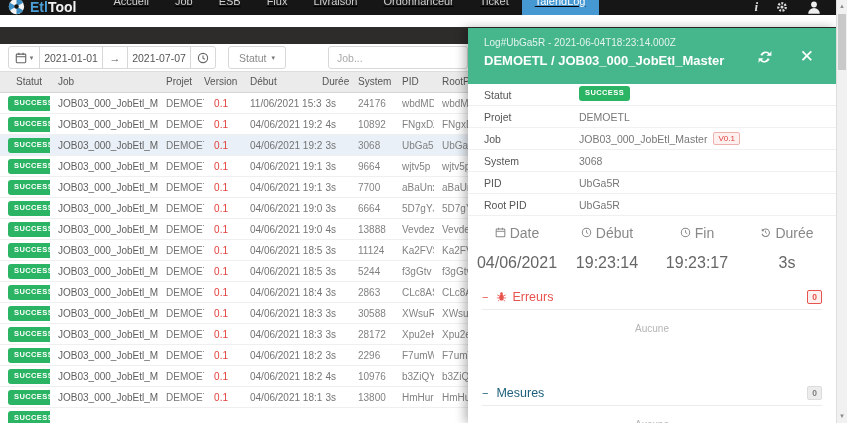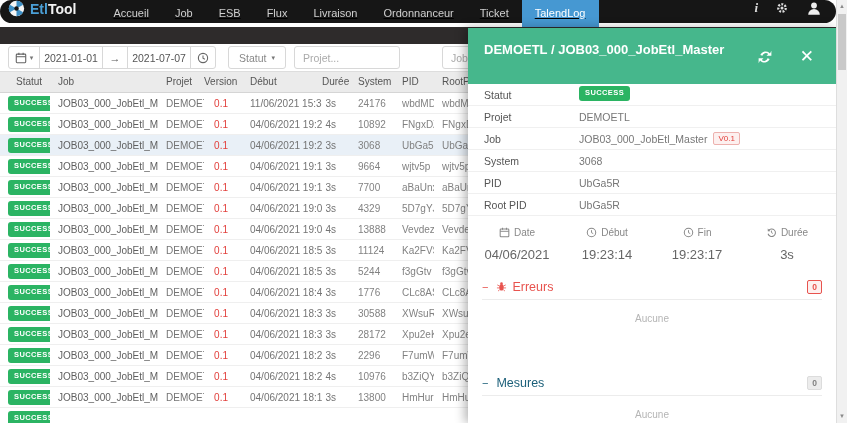--- a/index.html
+++ b/index.html
@@ -1,20 +1,20 @@
 <!DOCTYPE html>
 <html><head>
 <meta charset="utf-8">
 <style>
   * { margin:0; padding:0; box-sizing:border-box; }
   html,body { width:847px; height:423px; overflow:hidden; font-family:"Liberation Sans","DejaVu Sans",sans-serif; background:#fff; }
   #app { position:relative; width:847px; height:423px; overflow:hidden; background:#fff; }
 
   
-  .navbar { position:absolute; left:0; top:0; width:836px; height:23px; background:#161616; display:flex; align-items:flex-start; z-index:4;border-radius:12px; }
+  .navbar { position:absolute; left:0; top:0; width:836px; height:15px; background:#161616; display:flex; align-items:flex-end; z-index:4; }
   .brand { display:flex; align-items:center; padding:0 10px 0 8px; cursor:pointer; }
   .brand svg { margin-right:5px; }
   .brand .b1 { color:#4a9fd6; font-weight:bold; font-size:14px; }
   .brand .b2 { color:#f2f2f2; font-weight:bold; font-size:14px; }
   .nav-items { display:flex; align-items:stretch; margin-left:14px;text-decoration:underline; }
   .nav-item { color:#cfcfcf; font-size:11px; line-height:27px; padding:0 13px; cursor:pointer; white-space:nowrap; }
   .nav-item.active { background:#4698d2; color:#fff; }
   .nav-right { margin-left:auto; display:flex; align-items:center; padding-right:14px; }
   .nav-ico { color:#ddd; margin-left:18px; cursor:pointer; display:flex; align-items:center; font-size:11px; font-weight:bold; }
 
@@ -73,23 +73,23 @@
   .p-title { font-size:13px; font-weight:bold; margin-top:5px; white-space:nowrap; }
   .p-head-icons { position:absolute; right:22px; top:18px; display:flex; align-items:center; gap:26px; }
   .p-hico { cursor:pointer; color:#fff; font-size:17px; font-weight:bold; display:flex; align-items:center; }
   .p-fields { }
   .p-frow { display:flex; align-items:center; height:22px; border-bottom:1px solid #f0f0f0; padding:0 16px; }
   .p-flabel { width:95px; font-size:10.5px; color:#555; }
   .p-fvalue { font-size:10.5px; color:#777; display:flex; align-items:center; gap:6px; }
   .vbadge { font-size:8px; color:#e2403c; border:1px solid #edb1ae; background:#fdf0ef; border-radius:2px; padding:1px 4px; }
   .p-timing { display:flex; padding:8px 4px 10px; }
   .p-tcol { flex:1; text-align:center; }
-  .p-tlabel { font-size:10px; color:#888; display:inline-flex; align-items:center; gap:4px; }
+  .p-tlabel { font-size:14px; color:#888; display:inline-flex; align-items:center; gap:4px; }
   .p-tlabel svg { color:#888; }
-  .p-tvalue { font-size:13px; color:#666; margin-top:5px; }
+  .p-tvalue { font-size:16px; color:#666; margin-top:12px; }
   .p-section { margin:2px 14px 0; }
   .p-section + .p-section { margin-top:40px; }
   .p-shead { display:flex; align-items:center; height:26px; border-bottom:1px solid #ececec; cursor:pointer; }
   .p-scollapse { color:var(--accent,#555); font-size:11px; margin-right:8px; }
   .p-sicon { display:inline-flex; margin-right:5px; color:var(--accent,#555); }
   .p-stitle { font-size:12.5px; color:var(--accent,#555); }
   .p-sbadge { margin-left:auto; min-width:15px; height:14px; line-height:13px; text-align:center; font-size:8.5px; font-weight:bold; border-radius:2px; background:var(--badge-bg,#eee); border:1px solid var(--badge-border,#ddd); color:var(--badge-color,#777); padding:0 2px; }
   .p-sempty { text-align:center; font-size:10px; color:#b5b5b5; padding:13px 0 6px; }
 
   
@@ -168,21 +168,20 @@
               <circle cx="7" cy="7" r="5.4" fill="none" stroke="currentColor" stroke-width="1.3"></circle>
               <path d="M7 4v3.2l2.2 1.2" fill="none" stroke="currentColor" stroke-width="1.2"></path>
             </svg>
         </span>
       </div>
     </div>
     <div class="ctrl btn statut-btn">
       <span>Statut</span>
       <span class="caret">▾</span>
     </div>
-    <input class="ctrl txt projet-input" placeholder="Projet..." style="">
     <input class="ctrl txt job-input" placeholder="Job..." style="">
   </div>
 
   <div class="thead">
 
   <div class="hcell c0"><span>Statut</span></div>
       <div class="hcell c1"><span>Job</span></div>
       <div class="hcell c2"><span>Projet</span></div>
       <div class="hcell c3"><span>Version</span></div>
       <div class="hcell c4"><span>Début</span></div>
@@ -249,21 +248,21 @@
         <span class="c7">aBaUnx</span>
         <span class="c8">aBaUnx</span>
       </div>
       <div class="trow c5">
         <span class="c0"><span class="pill">SUCCESS</span></span>
         <span class="c1">JOB03_000_JobEtl_Master</span>
         <span class="c2">DEMOETL</span>
         <span class="c3">0.1</span>
         <span class="c4">04/06/2021 19:09:21</span>
         <span class="c5">3s</span>
-        <span class="c6">4329</span>
+        <span class="c6">6664</span>
         <span class="c7">5D7gYJ</span>
         <span class="c8">5D7gYJ</span>
       </div>
       <div class="trow c6">
         <span class="c0"><span class="pill">SUCCESS</span></span>
         <span class="c1">JOB03_000_JobEtl_Master</span>
         <span class="c2">DEMOETL</span>
         <span class="c3">0.1</span>
         <span class="c4">04/06/2021 19:01:54</span>
         <span class="c5">4s</span>
@@ -293,21 +292,21 @@
         <span class="c7">f3gGtv</span>
         <span class="c8">f3gGtv</span>
       </div>
       <div class="trow c9">
         <span class="c0"><span class="pill">SUCCESS</span></span>
         <span class="c1">JOB03_000_JobEtl_Master</span>
         <span class="c2">DEMOETL</span>
         <span class="c3">0.1</span>
         <span class="c4">04/06/2021 18:46:56</span>
         <span class="c5">3s</span>
-        <span class="c6">1776</span>
+        <span class="c6">2863</span>
         <span class="c7">CLc8AS</span>
         <span class="c8">CLc8AS</span>
       </div>
       <div class="trow c10">
         <span class="c0"><span class="pill">SUCCESS</span></span>
         <span class="c1">JOB03_000_JobEtl_Master</span>
         <span class="c2">DEMOETL</span>
         <span class="c3">0.1</span>
         <span class="c4">04/06/2021 18:35:38</span>
         <span class="c5">3s</span>
@@ -367,20 +366,21 @@
         <span class="c4"></span>
         <span class="c5"></span>
         <span class="c6"></span>
         <span class="c7"></span>
         <span class="c8"></span>
       </div>
     </div>
 
   <div class="panel">
     <div class="p-head">
+      <div class="p-logref">Log#UbGa5R - 2021-06-04T18:23:14.000Z</div>
       <div class="p-title">DEMOETL / JOB03_000_JobEtl_Master</div>
       <div class="p-head-icons">
         <span class="p-hico">
           <svg width="18" height="18" viewBox="0 0 24 24" fill="#fff">
               <path d="M18.6 7.2A7.6 7.6 0 0 0 5.8 9.4l2.8 1A4.7 4.7 0 0 1 16.3 8l-2.3 2.3h6.5V3.8z"></path>
               <path d="M5.4 16.8a7.6 7.6 0 0 0 12.8-2.2l-2.8-1A4.7 4.7 0 0 1 7.7 16l2.3-2.3H3.5v6.5z"></path>
             </svg>
         </span>
         <span class="p-hico">✕</span>
       </div>

